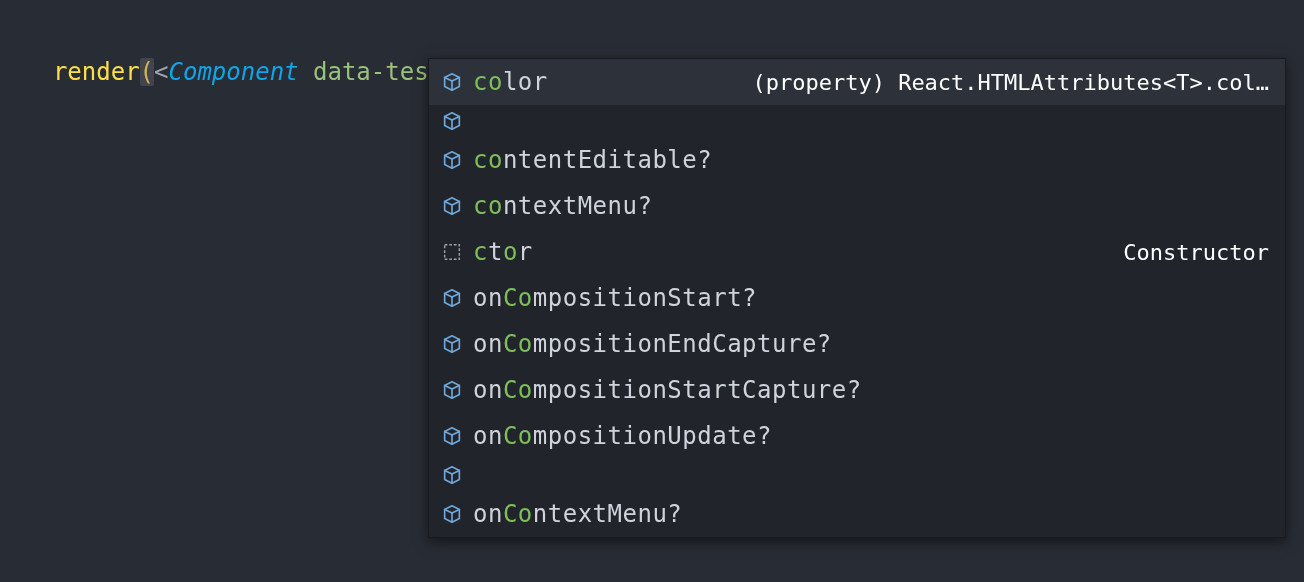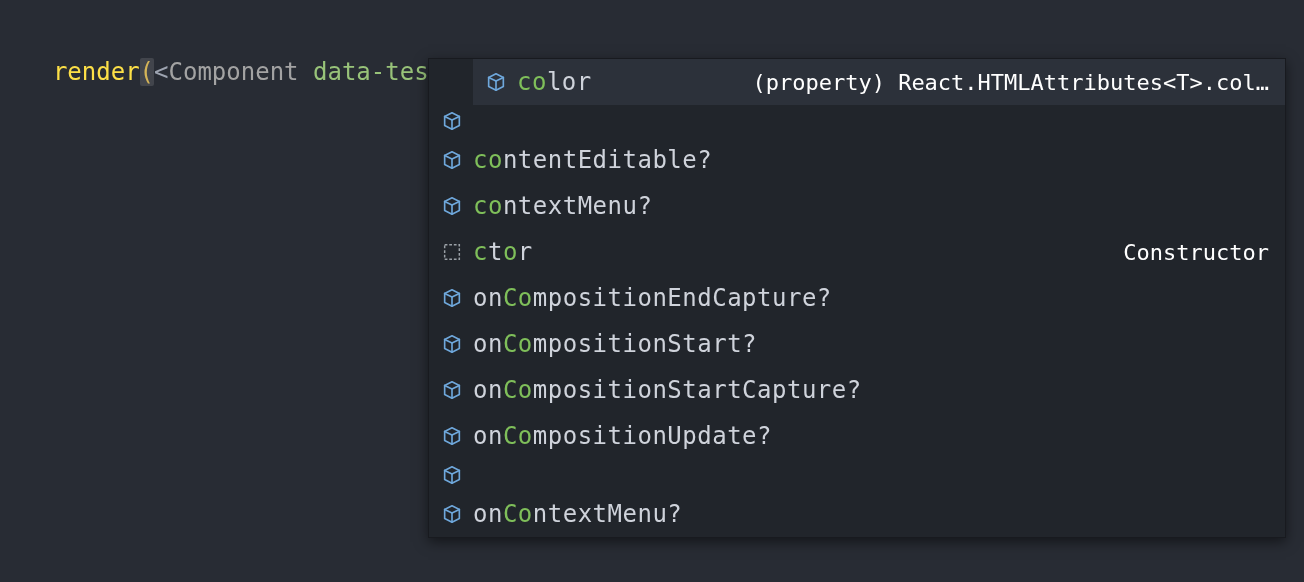--- a/index.html
+++ b/index.html
@@ -13,21 +13,21 @@
     color: #abb2bf;
   }
   .editor {
     position: relative;
     padding: 18px 24px;
     line-height: 1.5;
     white-space: pre;
   }
   .tok-call   { color: #fde047; }
   .tok-punc   { color: #d4b458; }
-  .tok-tag    { color: #a3a3a3; }
+  .tok-tag    { color: #0ea5e9; font-style: italic; }
   .tok-attr   { color: #98c379; }
   .tok-eq     { color: #56b6c2; }
   .tok-str    { color: #d19a66; }
   .tok-typed  { color: #d19a66; }
   .tok-angle  { color: #abb2bf; opacity: 0.9; }
   .tok-white  { color: #abb2bf; }
 
   .hi-br {
     background: rgba(255,255,255,0.12);
     border-radius: 2px;
@@ -55,21 +55,20 @@
   }
   .suggest-row {
     display: flex;
     align-items: center;
     gap: 10px;
     padding: 5px 16px 5px 12px;
     cursor: pointer;
   }
   .suggest-row.selected {
     background: #2c313a;
-    margin-left: 44px;
   }
   .suggest-row .icon {
     width: 22px;
     height: 22px;
     flex: 0 0 22px;
     display: flex;
     align-items: center;
     justify-content: center;
   }
   .suggest-row .icon svg { width: 22px; height: 22px; display:block; }
@@ -110,25 +109,25 @@
           </svg></span><span class="lbl"><span class="mh">c</span><span class="mh">o</span>ntentEditable?</span></div><div class="suggest-row"><span class="icon"><svg viewBox="0 0 24 24" fill="none" stroke="#6fa8dc" stroke-width="1.8" stroke-linejoin="round" stroke-linecap="round">
             <path d="M12 3 L20 7 L20 17 L12 21 L4 17 L4 7 Z"></path>
             <path d="M4 7 L12 11 L20 7"></path>
             <path d="M12 11 L12 21"></path>
           </svg></span><span class="lbl"><span class="mh">c</span><span class="mh">o</span>ntextMenu?</span></div><div class="suggest-row"><span class="icon"><svg viewBox="0 0 24 24" fill="none" stroke="#9aa0a6" stroke-width="1.6" stroke-dasharray="3,2">
             <rect x="4" y="4" width="16" height="16"></rect>
           </svg></span><span class="lbl"><span class="mh">c</span>t<span class="mh">o</span>r</span><span class="detail">Constructor</span></div><div class="suggest-row"><span class="icon"><svg viewBox="0 0 24 24" fill="none" stroke="#6fa8dc" stroke-width="1.8" stroke-linejoin="round" stroke-linecap="round">
             <path d="M12 3 L20 7 L20 17 L12 21 L4 17 L4 7 Z"></path>
             <path d="M4 7 L12 11 L20 7"></path>
             <path d="M12 11 L12 21"></path>
-          </svg></span><span class="lbl">on<span class="mh">C</span><span class="mh">o</span>mpositionEndCapture?</span></div><div class="suggest-row"><span class="icon"><svg viewBox="0 0 24 24" fill="none" stroke="#6fa8dc" stroke-width="1.8" stroke-linejoin="round" stroke-linecap="round">
+          </svg></span><span class="lbl">on<span class="mh">C</span><span class="mh">o</span>mpositionStart?</span></div><div class="suggest-row"><span class="icon"><svg viewBox="0 0 24 24" fill="none" stroke="#6fa8dc" stroke-width="1.8" stroke-linejoin="round" stroke-linecap="round">
             <path d="M12 3 L20 7 L20 17 L12 21 L4 17 L4 7 Z"></path>
             <path d="M4 7 L12 11 L20 7"></path>
             <path d="M12 11 L12 21"></path>
-          </svg></span><span class="lbl">on<span class="mh">C</span><span class="mh">o</span>mpositionStart?</span></div><div class="suggest-row"><span class="icon"><svg viewBox="0 0 24 24" fill="none" stroke="#6fa8dc" stroke-width="1.8" stroke-linejoin="round" stroke-linecap="round">
+          </svg></span><span class="lbl">on<span class="mh">C</span><span class="mh">o</span>mpositionEndCapture?</span></div><div class="suggest-row"><span class="icon"><svg viewBox="0 0 24 24" fill="none" stroke="#6fa8dc" stroke-width="1.8" stroke-linejoin="round" stroke-linecap="round">
             <path d="M12 3 L20 7 L20 17 L12 21 L4 17 L4 7 Z"></path>
             <path d="M4 7 L12 11 L20 7"></path>
             <path d="M12 11 L12 21"></path>
           </svg></span><span class="lbl">on<span class="mh">C</span><span class="mh">o</span>mpositionStartCapture?</span></div><div class="suggest-row"><span class="icon"><svg viewBox="0 0 24 24" fill="none" stroke="#6fa8dc" stroke-width="1.8" stroke-linejoin="round" stroke-linecap="round">
             <path d="M12 3 L20 7 L20 17 L12 21 L4 17 L4 7 Z"></path>
             <path d="M4 7 L12 11 L20 7"></path>
             <path d="M12 11 L12 21"></path>
           </svg></span><span class="lbl">on<span class="mh">C</span><span class="mh">o</span>mpositionUpdate?</span></div><div class="suggest-row"><span class="icon"><svg viewBox="0 0 24 24" fill="none" stroke="#6fa8dc" stroke-width="1.8" stroke-linejoin="round" stroke-linecap="round">
             <path d="M12 3 L20 7 L20 17 L12 21 L4 17 L4 7 Z"></path>
             <path d="M4 7 L12 11 L20 7"></path>

